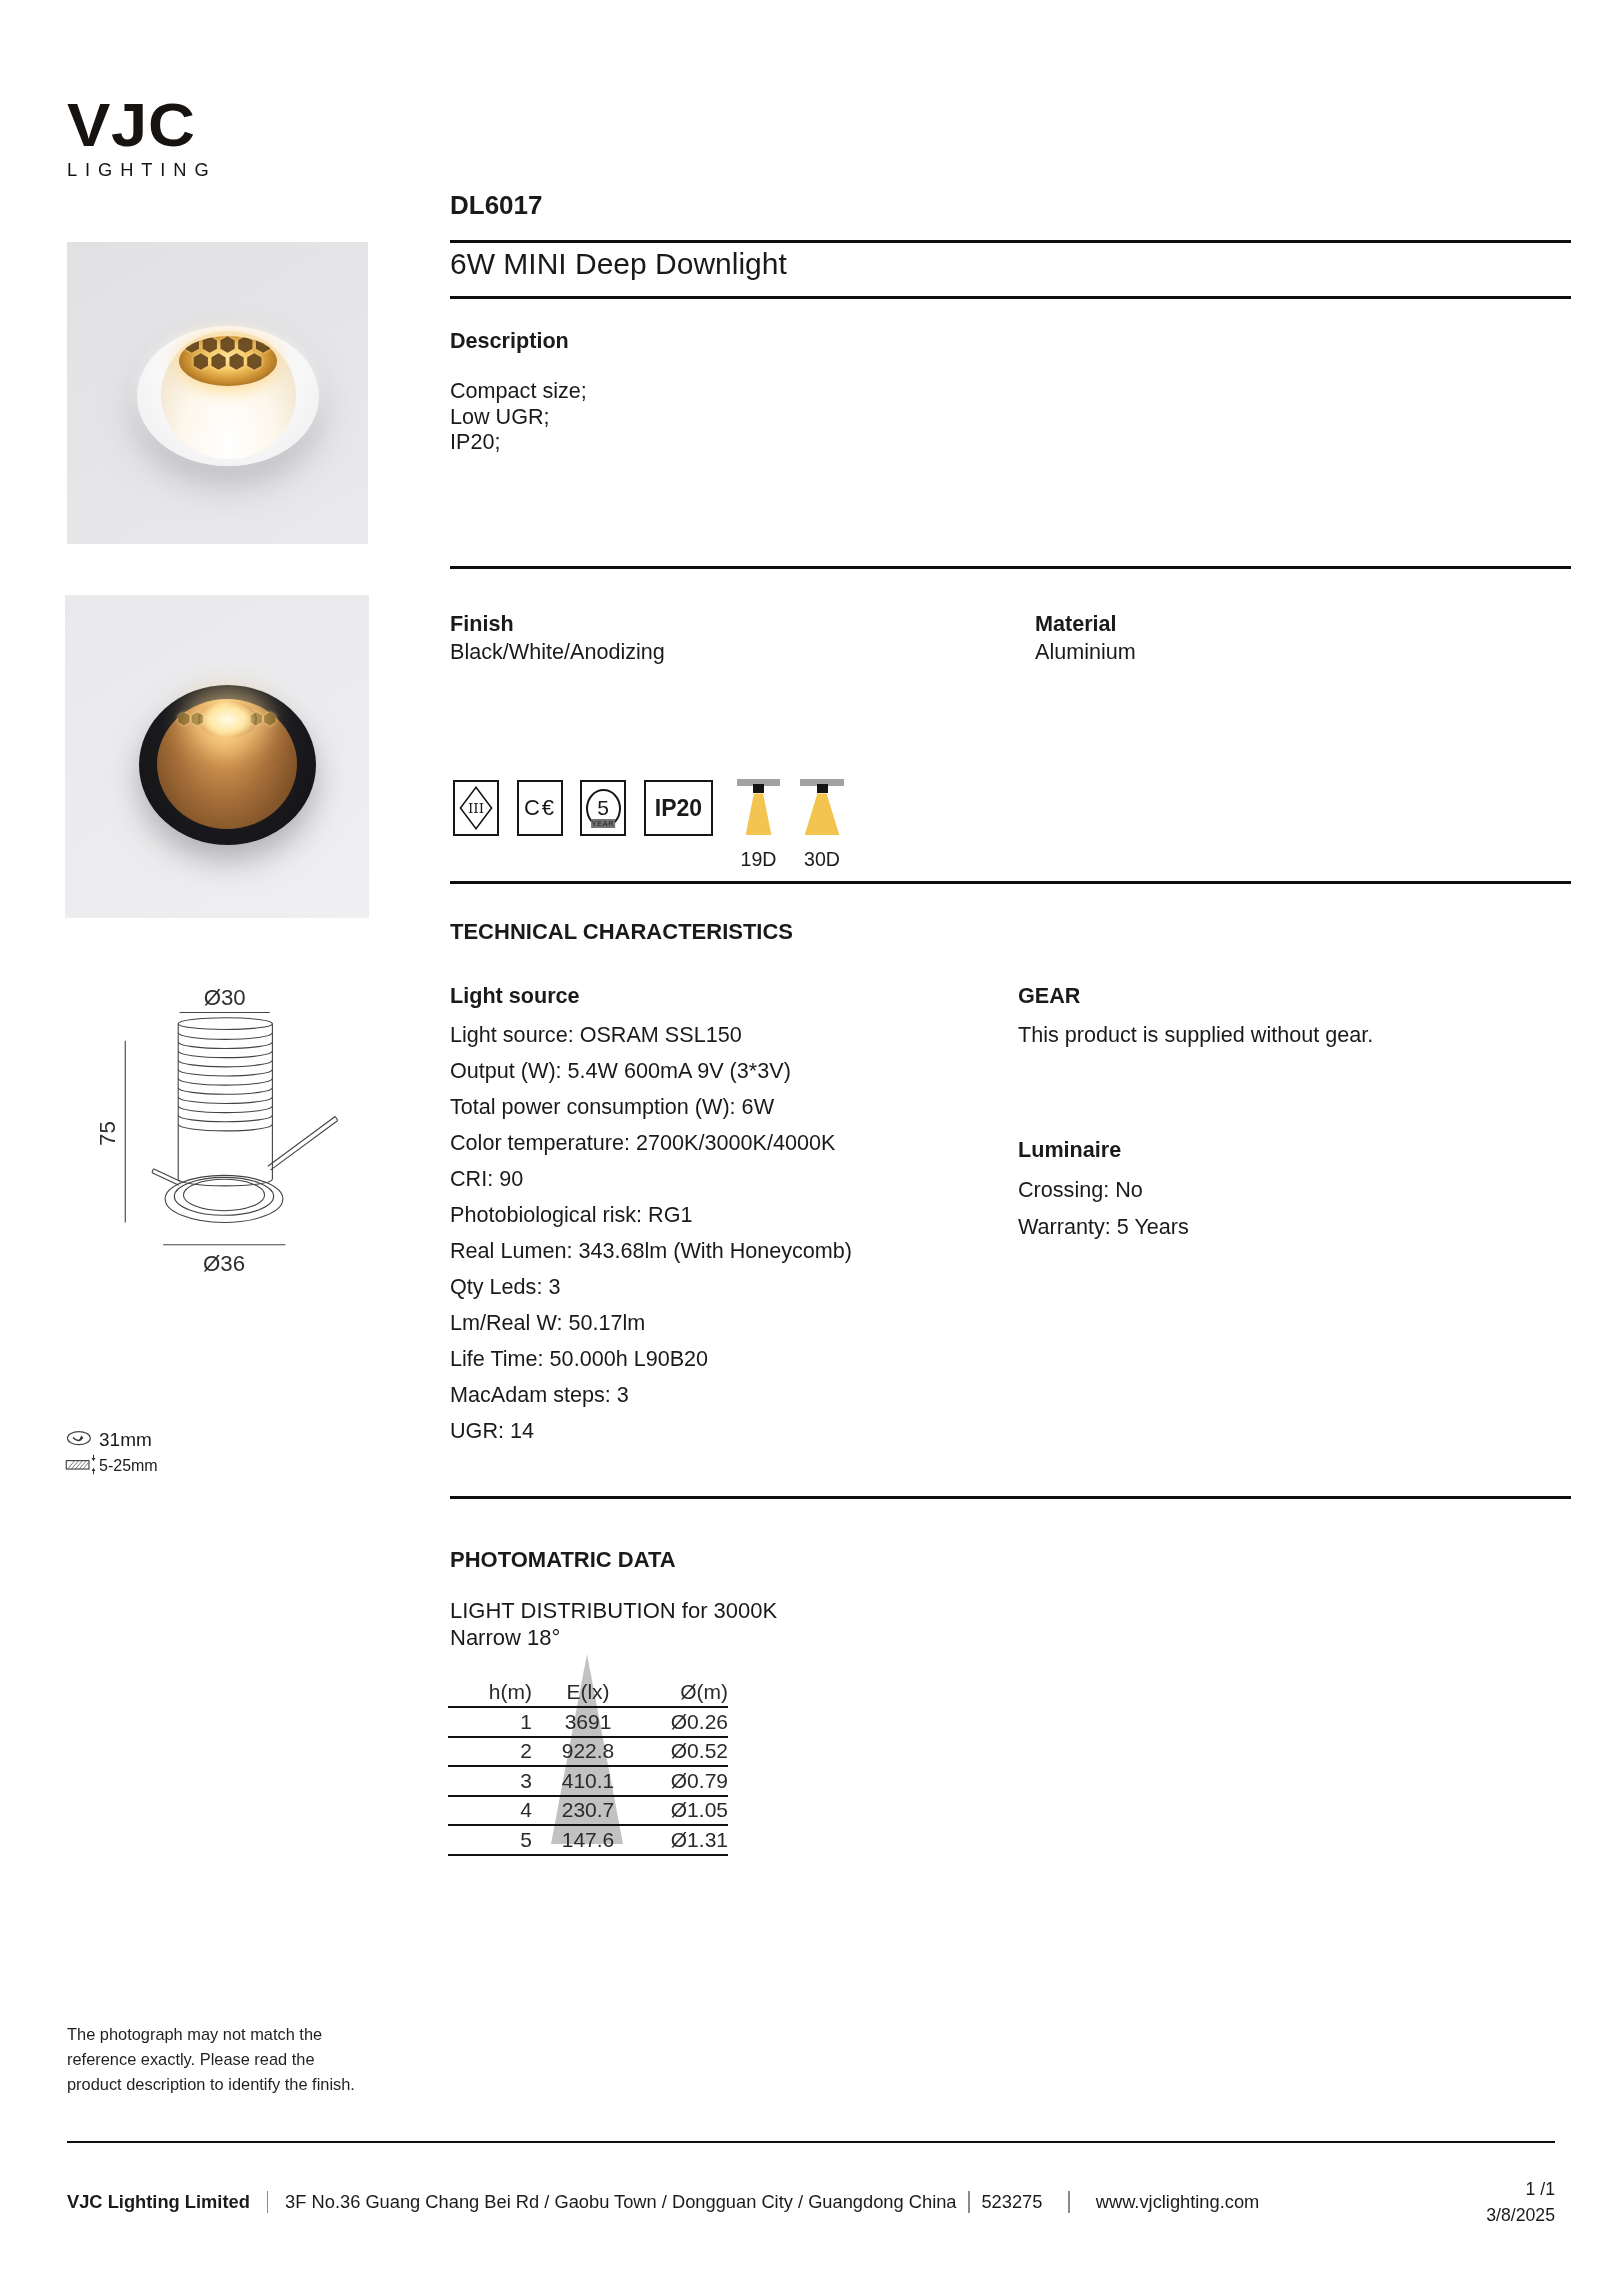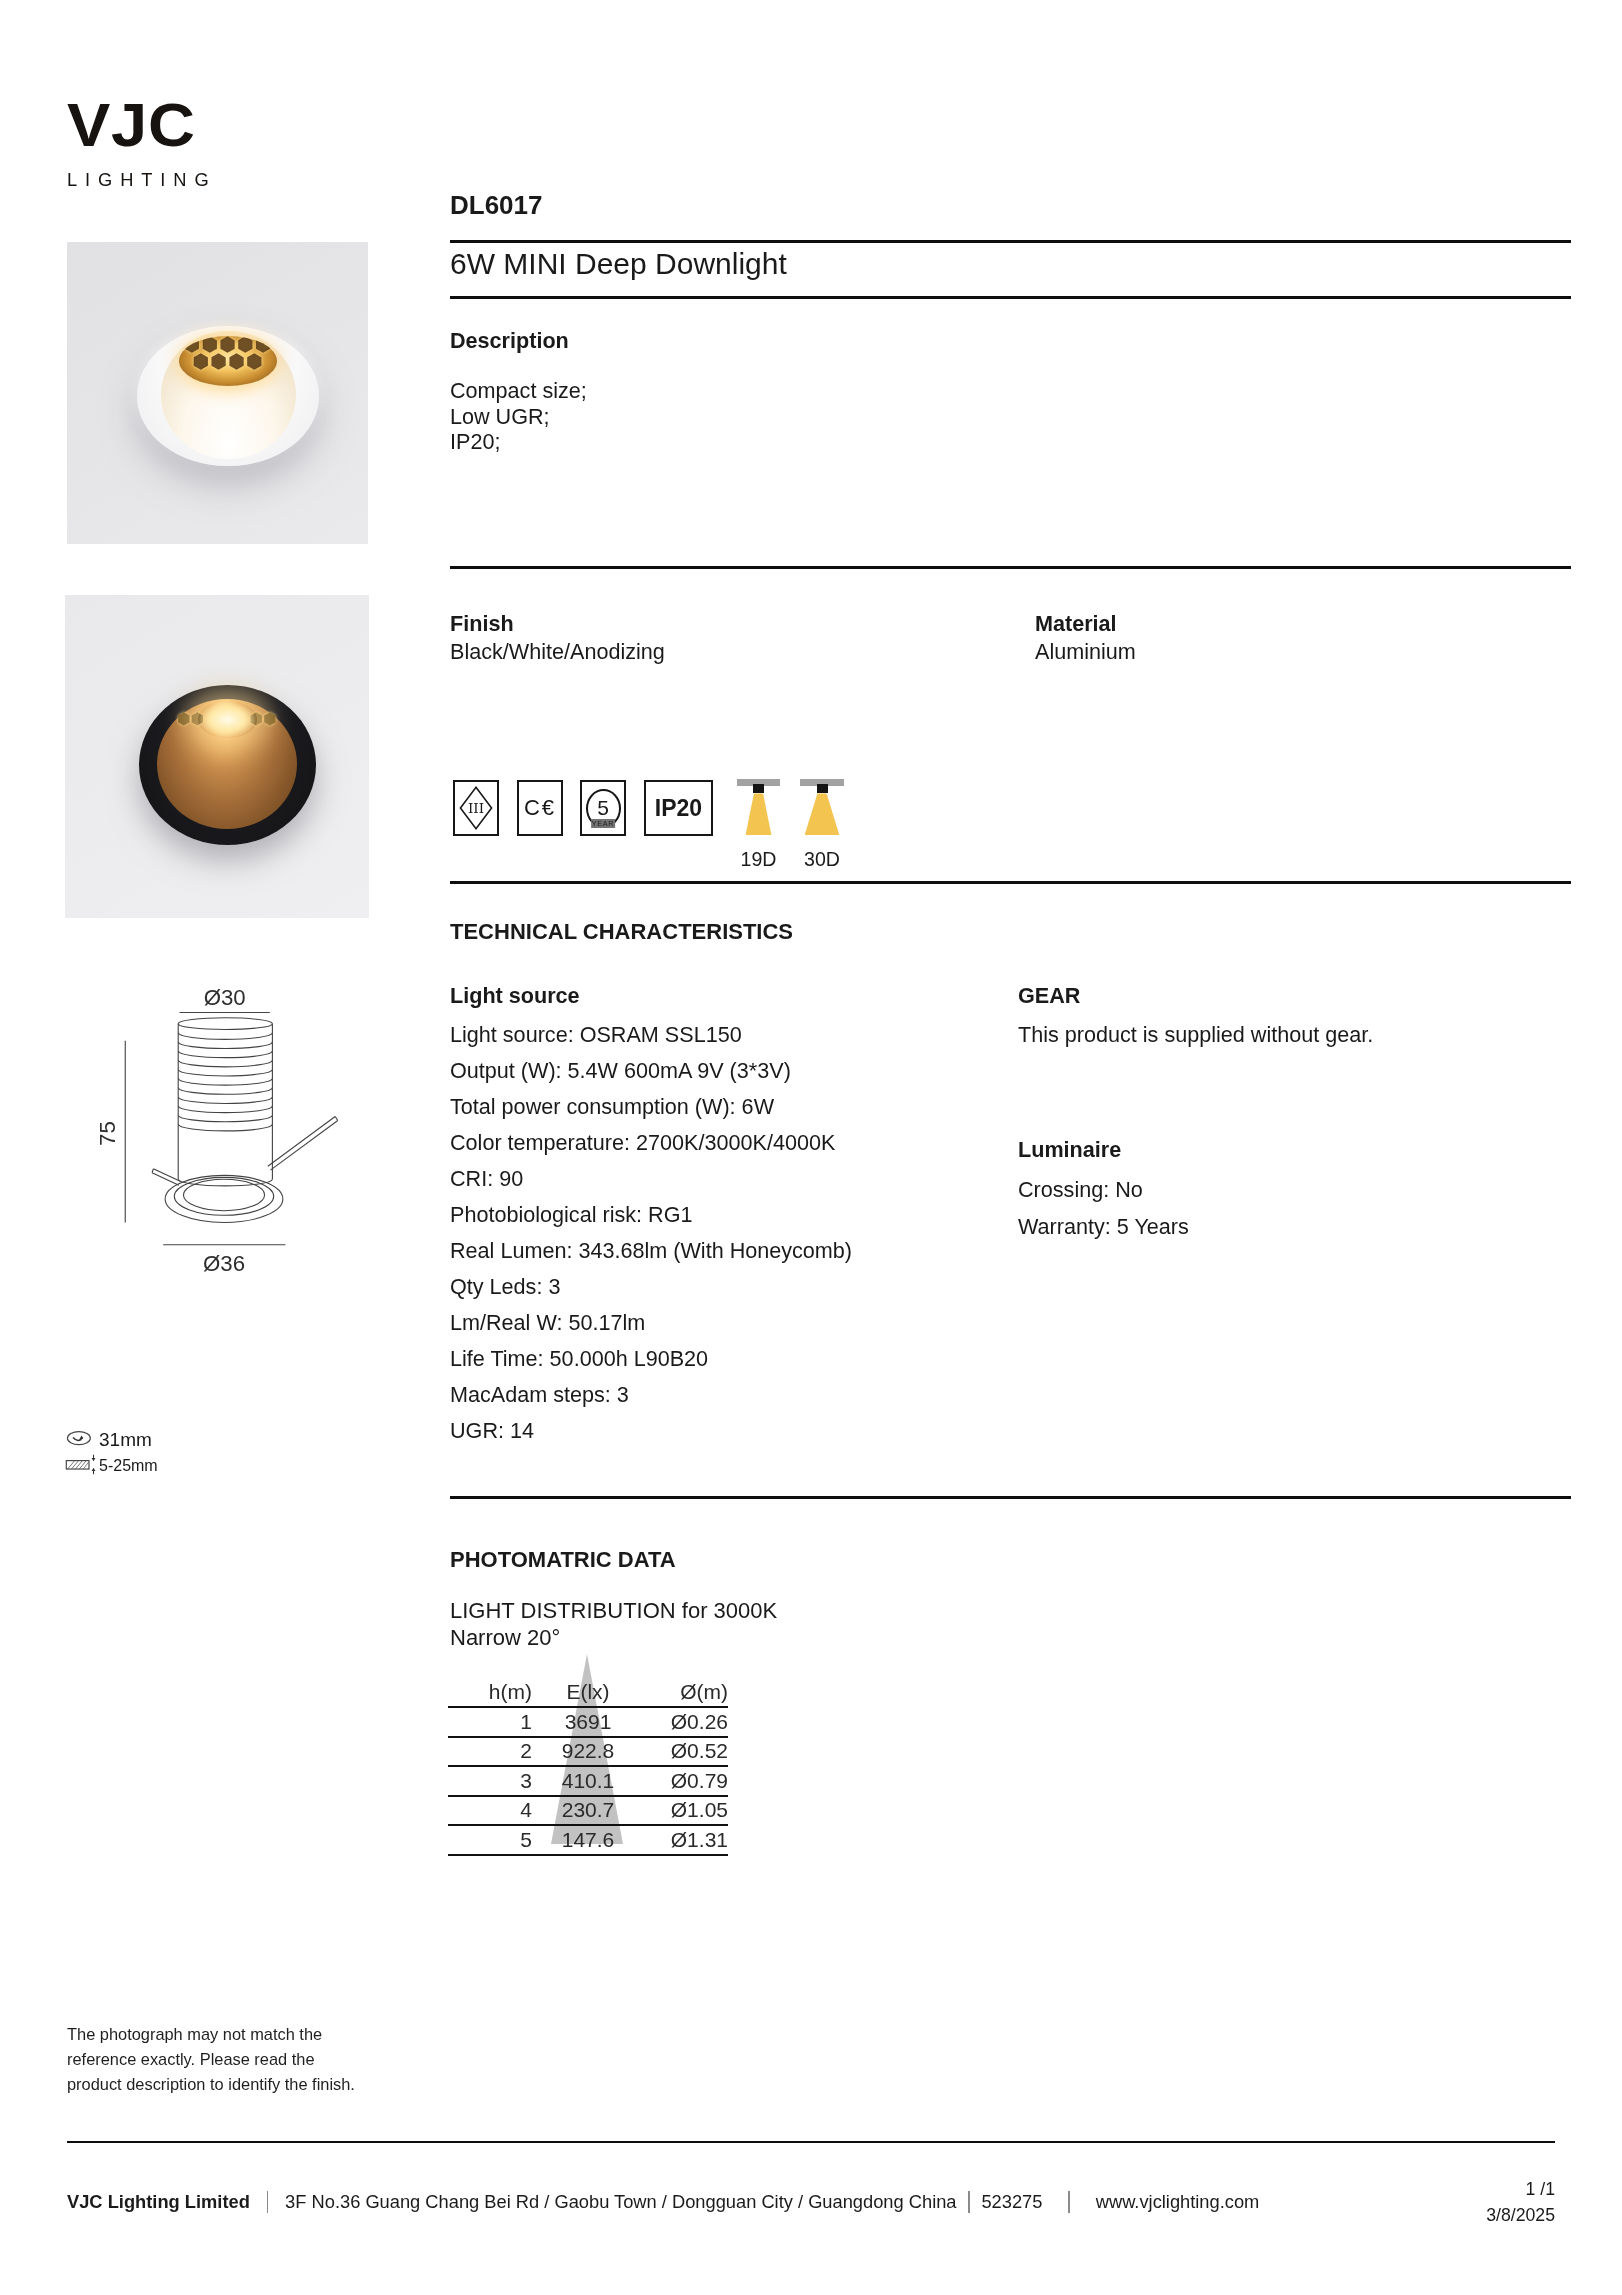--- a/index.html
+++ b/index.html
@@ -4,21 +4,21 @@
 <style>
   html,body{margin:0;padding:0;background:#fff}
   #page{position:relative;width:1622px;height:2295px;background:#ffffff;
         font-family:"Liberation Sans",sans-serif;color:#1a1a1a;overflow:hidden}
   .abs{position:absolute}
   .rule{position:absolute;background:#0e0e0e;height:2.6px}
   .b{font-weight:700}
 
   
   .vjc{font-size:65px;font-weight:900;letter-spacing:0.7px;color:#171310;line-height:65px;transform:scaleY(.95)}
-  .lighting{font-size:18.3px;font-weight:500;letter-spacing:7.9px;color:#171310;margin-top:12px}
+  .lighting{font-size:18.3px;font-weight:500;letter-spacing:7.9px;color:#171310;margin-top:2px}
 
   
   .photo{position:absolute;overflow:hidden}
   .photo1{left:67px;top:242px;width:301px;height:302px;background:linear-gradient(150deg,#e1e1e3,#eaeaec)}
   .p1-ring{position:absolute;left:70px;top:84px;width:182px;height:140px;border-radius:50%;
      background:radial-gradient(ellipse at 50% 28%,#ffffff 0%,#f8f8f9 55%,#ececee 100%);
      box-shadow:0 18.3px 34px rgba(145,145,155,.5),0 0 13px rgba(255,255,255,.95)}
   .p1-bowl{position:absolute;left:23.6px;top:5.2px;width:135px;height:128px;border-radius:50%;
      background:radial-gradient(ellipse at 50% 88%,#ffffff 0%,#fdf7ec 48%,#f4e8d2 78%,#eaddc2 100%)}
   .p1-glow{position:absolute;left:11.8px;top:0;width:111px;height:72px;border-radius:50%;
@@ -245,21 +245,21 @@
         <line x1="44" y1="31" x2="44" y2="25"></line>
     </g>
     <polygon points="41,6 47,6 44,11" fill="#333"></polygon>
     <polygon points="41,26 47,26 44,21" fill="#333"></polygon>
   </svg>
   <div class="abs" style="left:99px;top:1457px;font-size:16px">5-25mm</div>
 
   <div class="rule" style="left:450px;top:1496px;width:1121px"></div>
   <div class="abs b" style="left:450px;top:1547px;font-size:22px">PHOTOMATRIC DATA</div>
   <div class="abs" style="left:450px;top:1598px;font-size:22px">LIGHT DISTRIBUTION for 3000K</div>
-  <div class="abs" style="left:450px;top:1625px;font-size:22px">Narrow 20°</div>
+  <div class="abs" style="left:450px;top:1625px;font-size:22px">Narrow 18°</div>
 
   <div class="ph-cone"></div>
 
   <div class="ph-table">
     <div class="ph-row ph-head">
       <div class="c1">h(m)</div>
       <div class="c2">E(lx)</div>
       <div class="c3">Ø(m)</div>
     </div>
     <div class="ph-row">

